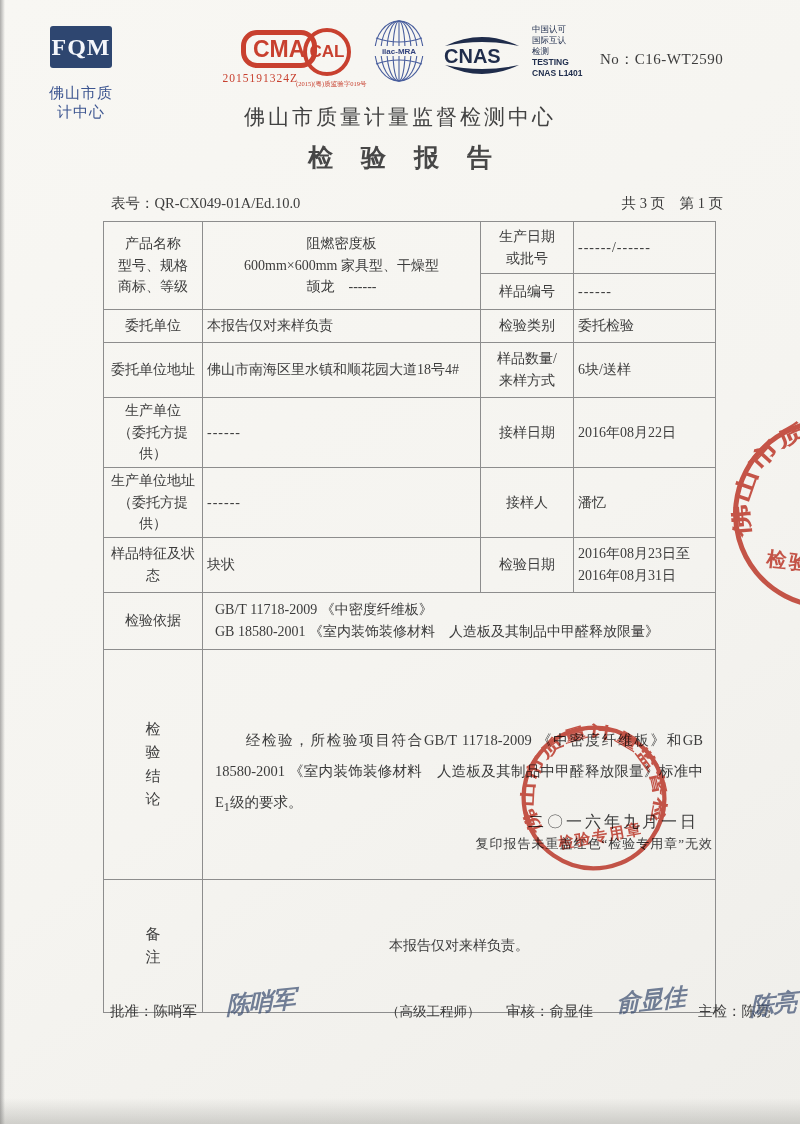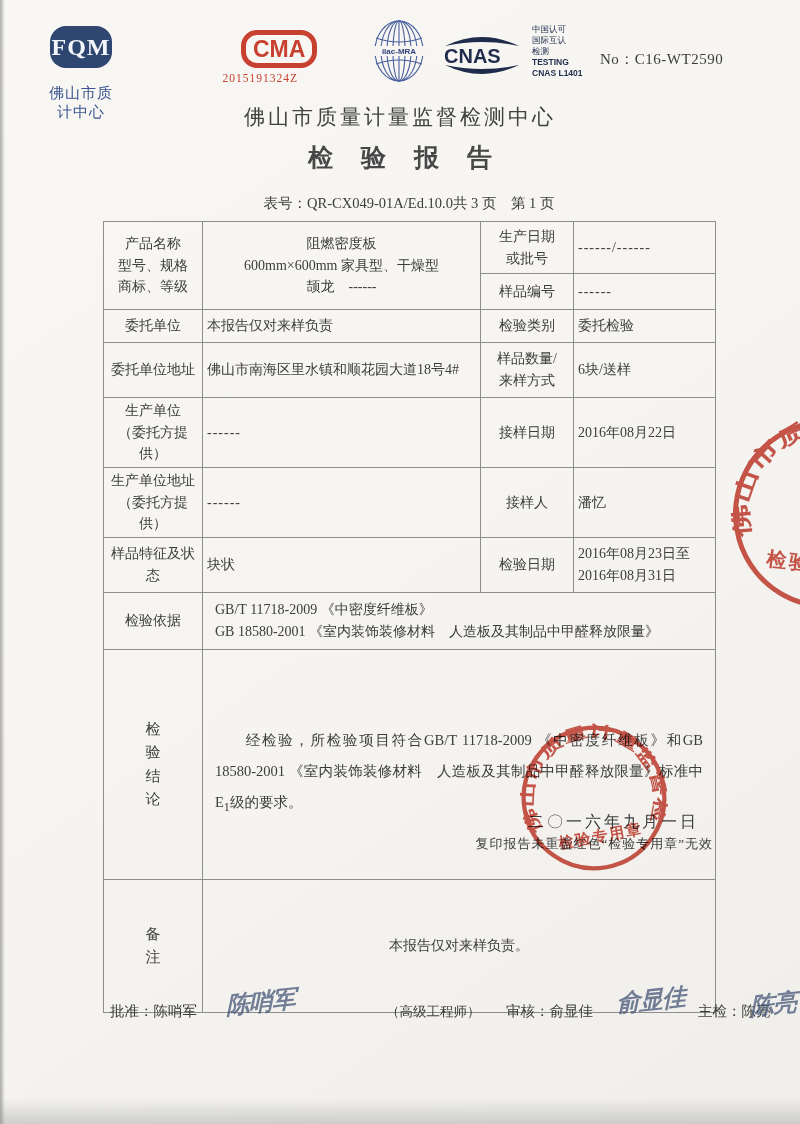--- a/index.html
+++ b/index.html
@@ -9,21 +9,21 @@
     font-family:"Liberation Serif","DejaVu Serif",serif;color:#3c3c3c;
   }
   .page::before{content:"";position:absolute;left:0;top:0;width:5px;height:100%;
     background:linear-gradient(90deg,rgba(110,110,110,.55),rgba(110,110,110,0));pointer-events:none;}
   .page::after{content:"";position:absolute;left:0;bottom:0;width:100%;height:26px;
     background:linear-gradient(0deg,rgba(140,140,135,.35),rgba(140,140,135,0));pointer-events:none;}
 
   
   .hdr{position:absolute;left:0;top:0;width:100%;height:110px;}
   .fqm{position:absolute;left:46px;top:26px;text-align:center;width:70px;}
-  .fqm-box{width:62px;height:42px;margin:0 auto;background:#2e4670;border-radius:16px;
+  .fqm-box{width:62px;height:42px;margin:0 auto;background:#2e4670;border-radius:3px;
     color:#f4f6fb;font-weight:bold;font-size:24px;line-height:42px;letter-spacing:1px;
     font-family:"Liberation Serif",serif;}
   .fqm-cap{margin-top:16px;font-size:15px;color:#3c5590;letter-spacing:1px;font-family:"Liberation Sans",sans-serif;}
   .cma{position:absolute;left:203px;top:30px;text-align:center;}
   .cma-box{display:inline-block;border:5px solid #c8402f;border-radius:16px;color:#c8402f;
     font-weight:bold;font-size:23px;line-height:28px;padding:0 7px;font-family:"Liberation Sans",sans-serif;margin-left:38px;}
   .cma-cap{margin-top:4px;font-size:11.5px;color:#c8402f;letter-spacing:1px;font-family:"Liberation Serif",serif;}
   .cal{position:absolute;left:296px;top:28px;text-align:center;width:62px;}
   .cal-box{width:40px;height:40px;margin:0 auto;border:4px solid #c8402f;border-radius:50%;
     color:#c8402f;font-weight:bold;font-size:17px;line-height:40px;font-family:"Liberation Sans",sans-serif;}
@@ -33,21 +33,21 @@
   .cnas-txt{position:absolute;left:532px;top:24px;font-family:"Liberation Sans",sans-serif;
     color:#22304f;font-size:8.5px;line-height:11px;}
   .cnas-txt .b{font-weight:bold;}
   .report-no{position:absolute;left:600px;top:50px;font-size:15px;color:#3c3c3c;letter-spacing:.5px;}
 
   
   .title-org{position:absolute;top:103px;left:0;width:100%;text-align:center;
     font-size:21px;letter-spacing:3px;color:#424242;}
   .title-doc{position:absolute;top:141px;left:0;width:100%;text-align:center;
     font-size:25px;font-weight:bold;letter-spacing:28px;text-indent:28px;color:#474747;}
-  .meta{position:absolute;top:194px;left:103px;width:612px;display:flex;justify-content:center;
+  .meta{position:absolute;top:194px;left:111px;width:612px;display:flex;justify-content:space-between;
     font-size:14.5px;color:#3c3c3c;}
 
   
   table.rep{position:absolute;left:103px;top:221px;width:612px;border-collapse:collapse;table-layout:fixed;padding-left:16px;}
   table.rep td{border:1px solid #8d8d8d;font-size:14px;color:#3c3c3c;vertical-align:middle;
     padding:2px 4px;line-height:1.55;}
   td.lbl{text-align:center;padding:2px 2px;}
   td.val{text-align:left;padding-left:10px;}
   td.cval{text-align:center;}
   .tight{font-size:13px;letter-spacing:0;margin-left:12px;}
@@ -80,20 +80,24 @@
 
   <div class="hdr">
     <div class="fqm">
       <div class="fqm-box">FQM</div>
       <div class="fqm-cap">佛山市质计中心</div>
     </div>
     <div class="cma">
       <div class="cma-box">CMA</div>
       <div class="cma-cap">2015191324Z</div>
     </div>
+    <div class="cal">
+      <div class="cal-box">CAL</div>
+      <div class="cal-cap">(2015)(粤)质监验字019号</div>
+    </div>
     <div class="ilac">
       <svg width="54" height="66" viewBox="0 0 54 66">
         <g stroke="#4a5f9e" fill="none" stroke-width="1.1">
           <ellipse cx="27" cy="33" rx="24" ry="30"></ellipse>
           <ellipse cx="27" cy="33" rx="18" ry="30"></ellipse>
           <ellipse cx="27" cy="33" rx="12" ry="30"></ellipse>
           <ellipse cx="27" cy="33" rx="6" ry="30"></ellipse>
           <line x1="27" y1="3" x2="27" y2="63"></line>
           <path d="M4,20 Q27,28 50,20"></path>
           <path d="M4,46 Q27,38 50,46"></path>

